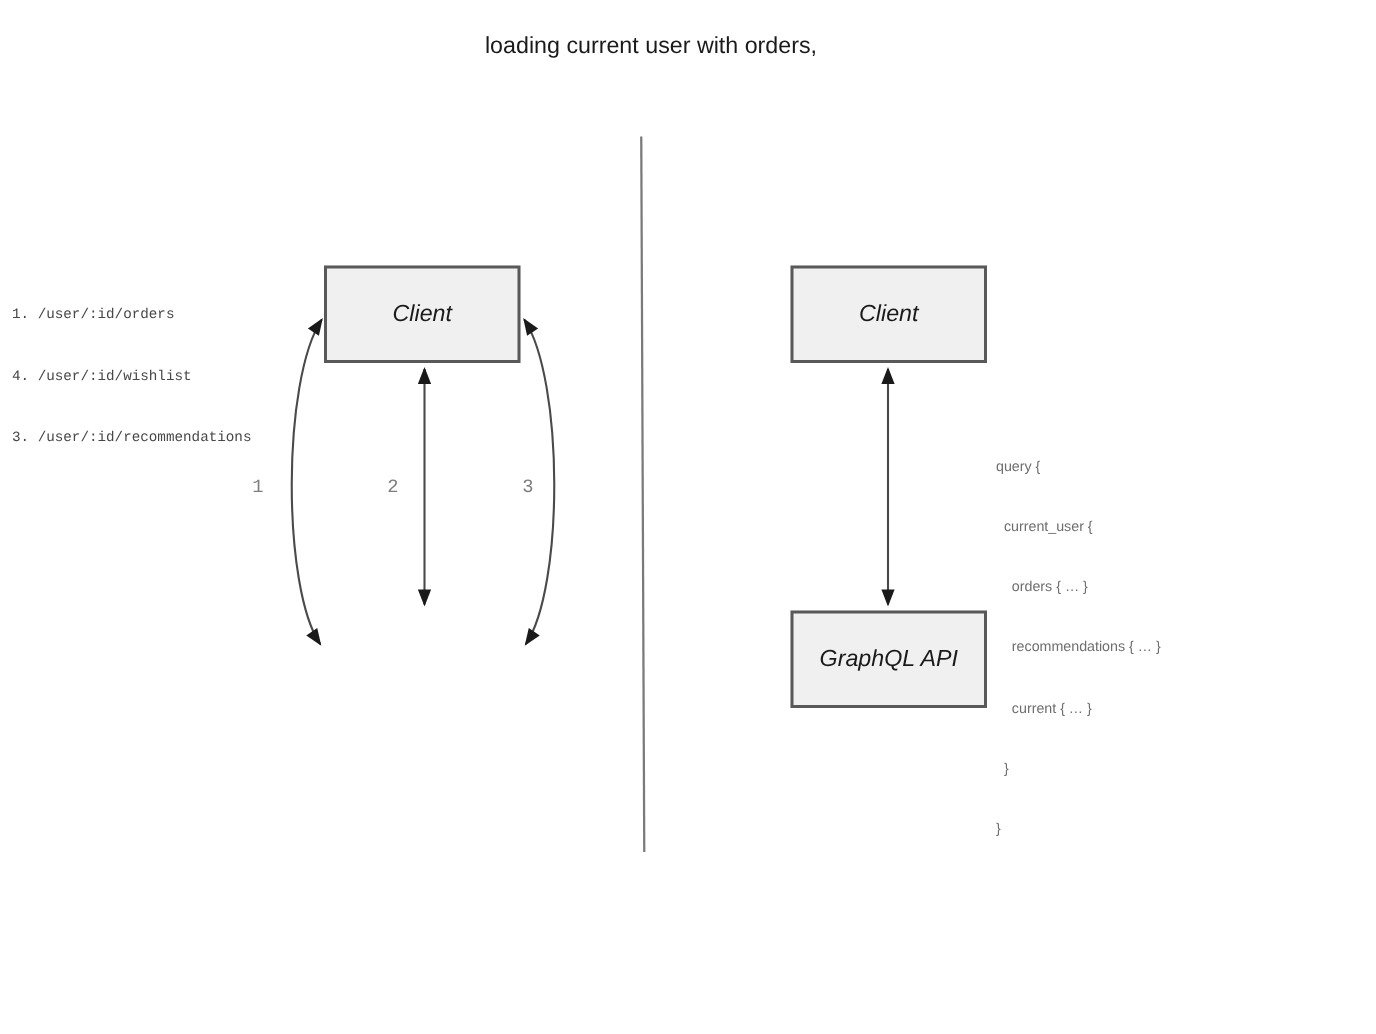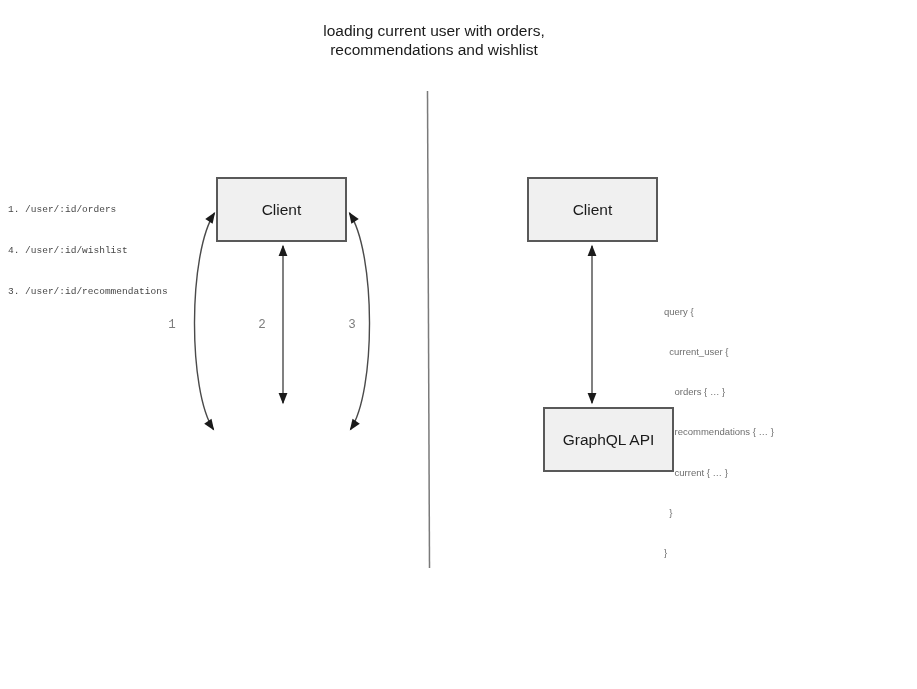--- a/index.html
+++ b/index.html
@@ -36,25 +36,26 @@
 
   .node {
     position: absolute;
     width: 131px; height: 65px;
     background: var(--box_fill);
     border: 2px solid var(--box_border);
     display: flex; align-items: center; justify-content: center;
     font-size: 15.5px;
     color: var(--box_text);
     white-space: nowrap;
+    font-style: italic;
   }
   .node-client-left  { left: 216px; top: 177px; }
   .node-rest         { left: 216px; top: 407px; }
   .node-client-right { left: 527px; top: 177px; }
-  .node-graphql      { left: 527px; top: 407px; margin-left: 16px; }
+  .node-graphql      { left: 527px; top: 407px; }
 
   .endpoints {
     position: absolute;
     left: 8px; top: 176px;
     font-family: "Liberation Mono", monospace;
     font-size: 9.5px;
     line-height: 13.6px;
     color: var(--endpoint_text);
     white-space: pre;
   }
@@ -96,21 +97,20 @@
   }
   svg.overlay marker path { fill: var(--arrowhead); }
 </style>
 </head>
 <body>
 
 <div class="stage">
 
   <div class="title">
     <div>loading current user with orders,</div>
-    <div>recommendations and wishlist</div>
   </div>
 
   <svg class="overlay" viewBox="0 0 917 689">
     <defs>
       <marker id="ah" viewBox="0 0 10 8" refX="8.5" refY="4" markerWidth="9" markerHeight="7.2" orient="auto-start-reverse">
         <path d="M0.5,0.5 L9.5,4 L0.5,7.5 z"></path>
       </marker>
     </defs>
 
     <line class="divider-line" x1="427.5" y1="91" x2="429.5" y2="568"></line>

